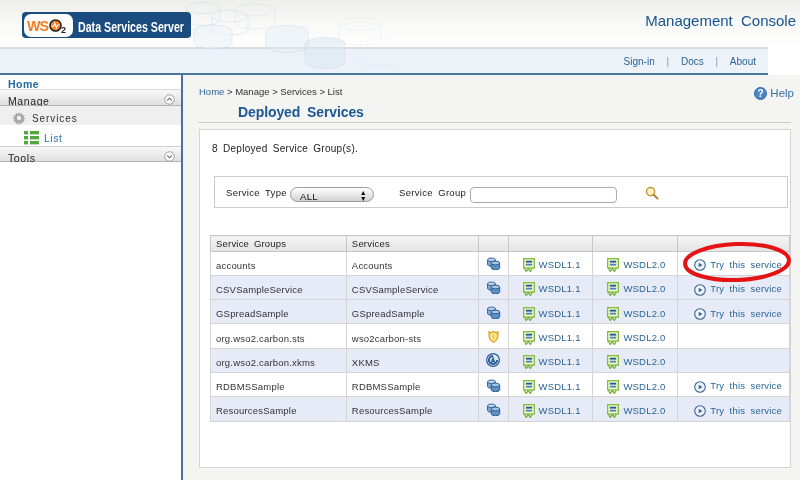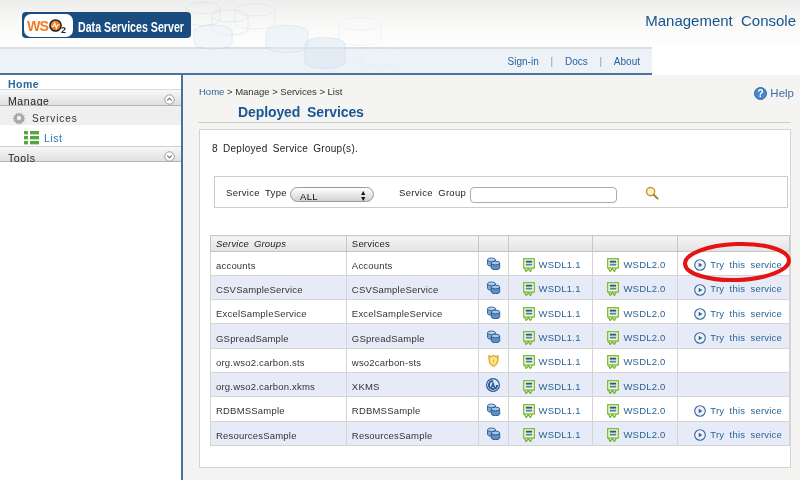--- a/index.html
+++ b/index.html
@@ -15,21 +15,21 @@
   background:#1a4c80; border-radius:4px; z-index:5; }
 #logowhite { position:absolute; top:1.5px; left:1.5px; width:49px; height:23px;
   background:#fff; border-radius:7px; }
 #wso { position:absolute; top:3px; left:3px; font-size:15px; font-weight:bold; color:#f47b20; letter-spacing:-1px; transform:scaleX(0.95); transform-origin:left; }
 #wsub { position:absolute; top:11px; left:37.5px; font-size:9px; font-weight:bold; color:#222; }
 #logotext { position:absolute; top:5.5px; left:56px; color:#fff; font-size:15px; font-weight:bold;
   letter-spacing:0px; transform:scaleX(0.71); transform-origin:left; white-space:nowrap; }
 #mgmt { position:absolute; top:11.5px; right:4px; color:#17548e; font-size:15px; word-spacing:4px; }
 
 
-#linkbar { position:absolute; top:47px; left:0; width:652px; height:28px;
+#linkbar { position:absolute; top:47px; left:0; width:768px; height:28px;
   background:#edf1f8; border-top:2px solid #dcdcda; border-bottom:2px solid #49769f; }
 #linkbar .links { position:absolute; top:7px; right:3px; font-size:10px; color:#8899aa; }
 #linkbar .links a { color:#2a6496; text-decoration:none; margin:0 9px; }
 
 
 #sidebar { position:absolute; top:75px; left:0; width:183px; height:405px; background:#fff;
   border-right:2px solid #4c6f9f; font-size:10px; letter-spacing:0.6px; }
 #content { position:absolute; top:75px; left:183px; width:617px; height:405px; background:#f4f4f2; }
 
 
@@ -71,21 +71,21 @@
 #tbl { position:absolute; top:235px; left:210px; width:580px; border-collapse:collapse; font-size:9.5px; letter-spacing:0.2px; }
 #tbl th { background:linear-gradient(#f5f5f5,#e3e3e3); border:1px solid #c6c6c6;
   font-weight:normal; color:#222; text-align:left; height:15.5px; padding:0 0 0 5px; word-spacing:2px; letter-spacing:0.2px; }
 #tbl td { border:1px solid #d4d4d4; height:24.3px; padding:4px 0 0 5px; color:#333; vertical-align:middle; }
 #tbl td.wlink { padding-left:14px; }
 #tbl td.tc { padding-left:16px; }
 #tbl tr.alt td { background:#e7ebf7; }
 #tbl a { color:#2a6496; text-decoration:none; word-spacing:2.5px; }
 #tbl td.ic { text-align:center; padding:0; }
 #tbl svg { vertical-align:middle; }
-.c1 { width:136px;font-style:italic; } .c2 { width:132px; } .c3 { width:30px; }
+.c1 { width:136px; } .c2 { width:132px; } .c3 { width:30px; }
 .c4 { width:85px; } .c5 { width:85px; } .c6 { width:112px; }
 .wlink svg { margin-right:4px; }
 
 
 #redell { position:absolute; top:238px; left:678px; }
 
 
 #footstrip { position:absolute; top:468px; left:185px; width:615px; height:12px; background:#f4f4f2; }
 #footer { position:absolute; top:480px; left:0; width:800px; height:22px; background:#bdbdbd;
   color:#fff; font-size:9.5px; padding:5px 0 0 25px; word-spacing:2px; letter-spacing:0.4px; }
@@ -272,36 +272,20 @@
       <td class="wlink"><svg width="12" height="14" viewBox="0 0 12 14">
               <use href="#wsdlicon"></use>
             </svg><a>WSDL1.1</a></td>
       <td class="wlink"><svg width="12" height="14" viewBox="0 0 12 14">
               <use href="#wsdlicon"></use>
             </svg><a>WSDL2.0</a></td>
       <td class="wlink tc"><svg width="12" height="12" viewBox="0 0 12 12">
               <use href="#tryicon"></use>
             </svg><a>Try this service</a></td>
     </tr>
-    <tr>
-      <td>ExcelSampleService</td>
-          <td>ExcelSampleService</td>
-      <td class="ic"><svg width="15" height="14" viewBox="0 0 15 14">
-              <use href="#dbicon"></use>
-            </svg></td>
-      <td class="wlink"><svg width="12" height="14" viewBox="0 0 12 14">
-              <use href="#wsdlicon"></use>
-            </svg><a>WSDL1.1</a></td>
-      <td class="wlink"><svg width="12" height="14" viewBox="0 0 12 14">
-              <use href="#wsdlicon"></use>
-            </svg><a>WSDL2.0</a></td>
-      <td class="wlink tc"><svg width="12" height="12" viewBox="0 0 12 12">
-              <use href="#tryicon"></use>
-            </svg><a>Try this service</a></td>
-    </tr>
     <tr class="alt">
       <td>GSpreadSample</td>
           <td>GSpreadSample</td>
       <td class="ic"><svg width="15" height="14" viewBox="0 0 15 14">
               <use href="#dbicon"></use>
             </svg></td>
       <td class="wlink"><svg width="12" height="14" viewBox="0 0 12 14">
               <use href="#wsdlicon"></use>
             </svg><a>WSDL1.1</a></td>
       <td class="wlink"><svg width="12" height="14" viewBox="0 0 12 14">

